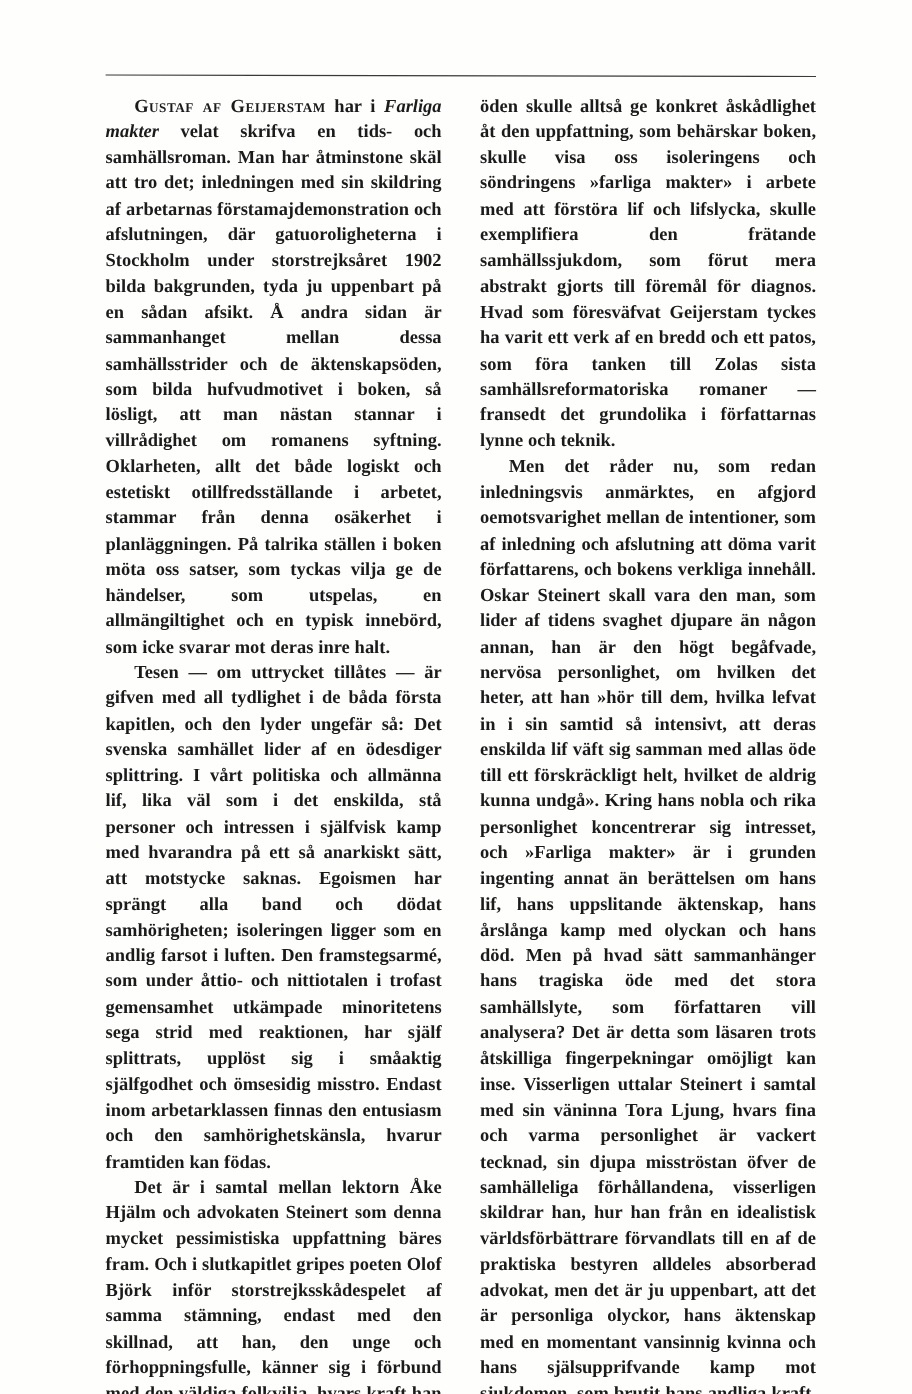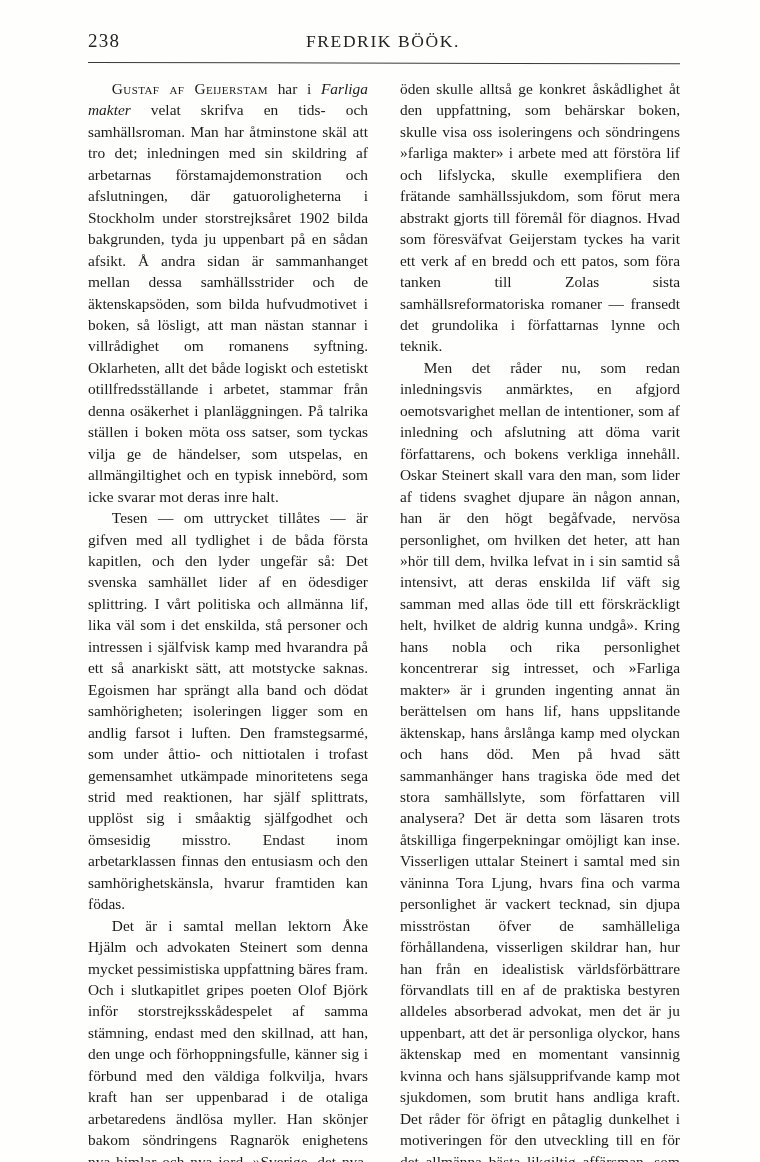--- a/index.html
+++ b/index.html
@@ -82,37 +82,33 @@
     margin: 0;
     text-indent: 0;
   }
   .col p.indent {
     text-indent: 1.55em;
   }
   .col p + p {
     margin-top: 0;
   }
   
-  .col p { text-align-last: left; }
+  .col p { text-align-last: left; font-weight: bold; }
   .sc {
     font-variant: small-caps;
     letter-spacing: 0.4px;
   }
   .ital { font-style: italic; }
   .oldnum { letter-spacing: 1.2px; }
 </style>
 </head>
 <body>
 
 <div class="page">
 
-  <div class="running-head">
-    <span class="folio oldnum">238</span>
-    <span class="head-title">FREDRIK BÖÖK.</span>
-  </div>
   <div class="head-rule"></div>
 
   <div class="columns">
 
     <div class="col">
       <p class="indent"><span class="sc">Gustaf af Geijerstam</span><span> har i </span><span class="ital">Farliga makter</span><span> velat skrifva en tids- och samhällsroman. Man har åtminstone skäl att tro det; inledningen med sin skildring af arbetarnas förstamajdemonstration och afslutningen, där gatuoroligheterna i Stockholm under storstrejksåret 1902 bilda bakgrunden, tyda ju uppenbart på en sådan afsikt. Å andra sidan är sammanhanget mellan dessa samhällsstrider och de äktenskapsöden, som bilda hufvudmotivet i boken, så lösligt, att man nästan stannar i villrådighet om romanens syftning. Oklarheten, allt det både logiskt och estetiskt otillfredsställande i arbetet, stammar från denna osäkerhet i planläggningen. På talrika ställen i boken möta oss satser, som tyckas vilja ge de händelser, som utspelas, en allmängiltighet och en typisk innebörd, som icke svarar mot deras inre halt.</span></p>
       <p class="indent">Tesen — om uttrycket tillåtes — är gifven med all tydlighet i de båda första kapitlen, och den lyder ungefär så: Det svenska samhället lider af en ödesdiger splittring. I vårt politiska och allmänna lif, lika väl som i det enskilda, stå personer och intressen i själfvisk kamp med hvarandra på ett så anarkiskt sätt, att motstycke saknas. Egoismen har sprängt alla band och dödat samhörigheten; isoleringen ligger som en andlig farsot i luften. Den framstegsarmé, som under åttio- och nittiotalen i trofast gemensamhet utkämpade minoritetens sega strid med reaktionen, har själf splittrats, upplöst sig i småaktig själfgodhet och ömsesidig misstro. Endast inom arbetarklassen finnas den entusiasm och den samhörighetskänsla, hvarur framtiden kan födas.</p>
       <p class="indent">Det är i samtal mellan lektorn Åke Hjälm och advokaten Steinert som denna mycket pessimistiska uppfattning bäres fram. Och i slutkapitlet gripes poeten Olof Björk inför storstrejksskådespelet af samma stämning, endast med den skillnad, att han, den unge och förhoppningsfulle, känner sig i förbund med den väldiga folkvilja, hvars kraft han ser uppenbarad i de otaliga arbetaredens ändlösa myller. Han skönjer bakom söndringens Ragnarök enighetens nya himlar och nya jord, »Sverige, det nya, det väntade».</p>
 
     </div>

